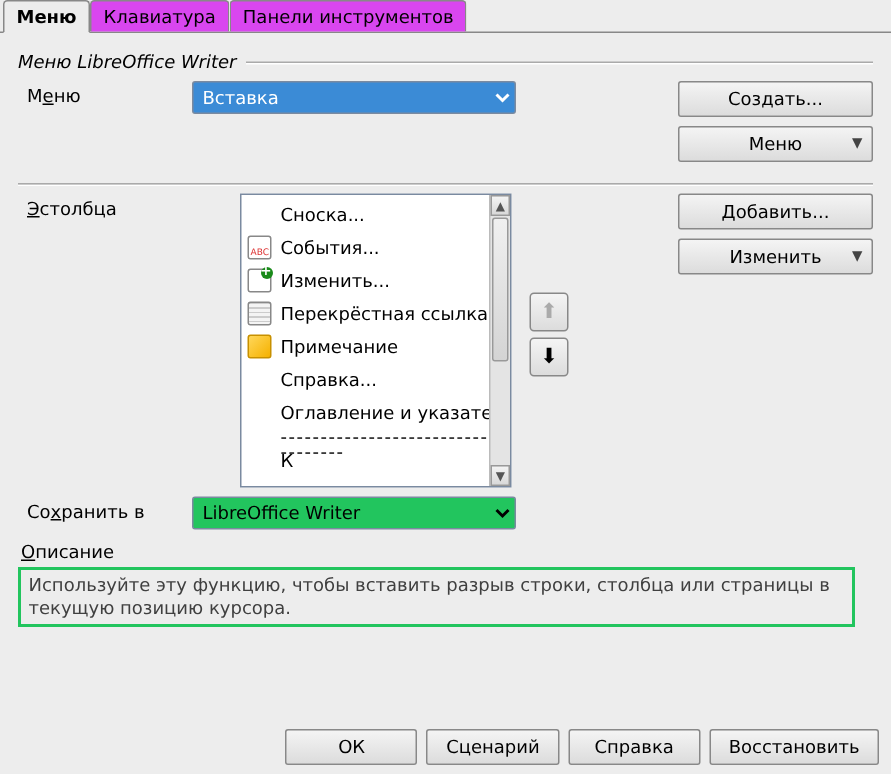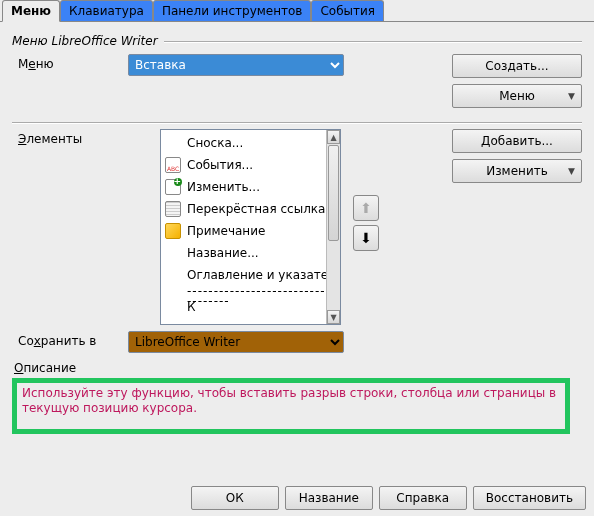--- a/index.html
+++ b/index.html
@@ -17,21 +17,21 @@
     display: flex;
     border-bottom: 1px solid #888;
     height: 22px;
     padding-left: 2px;
   }
   .tab {
     border: 1px solid #888;
     border-bottom: none;
     padding: 2px 8px 2px 8px;
     margin-right: 0px;
-    background: #3b82f6;
+    background: #d946ef;
     border-radius: 3px 3px 0 0;
     line-height: 16px;
     cursor: default;
     position: relative;
   }
   .tab.active {
     font-weight: bold;
     background: #ededed;
     border-bottom: 1px solid #ededed;
     margin-bottom: -1px;
@@ -81,21 +81,21 @@
     display: flex;
     flex-direction: column;
     align-items: flex-end;
   }
   select.combo, .combo-like {
     width: 216px;
     height: 22px;
     font: inherit;
     border: 1px solid #7a8aa0;
     border-radius: 2px;
-    background: #a16207;
+    background: #22c55e;
     padding: 1px 2px;
   }
   select.combo.sel {
     background: #3b8bd6;
     color: #fff;
   }
   .btn {
     min-width: 130px;
     height: 24px;
     margin-bottom: 6px;
@@ -190,26 +190,26 @@
     width: 26px; height: 26px;
     border: 1px solid #888;
     border-radius: 3px;
     background: linear-gradient(#f4f4f4,#dcdcdc);
     display:flex; align-items:center; justify-content:center;
     font-size: 14px;
   }
   .iconbtn.disabled { color: #aaa; }
   .desc-box {
     width: 558px;
-    height: 56px;
-    border: 5px solid #22c55e;
+    height: 40px;
+    border: 2px solid #22c55e;
     background: #ededed;
     padding: 3px 5px;
     font: inherit;
-    color: #be185d;
+    color: #404040;
     resize: none;
     line-height: 15px;
     overflow: hidden;
   }
   .footer {
     position: absolute;
     bottom: 6px;
     right: 8px;
     display: flex;
     gap: 6px;
@@ -224,21 +224,20 @@
   .ic-ref { background:#f4f4f4; border:1px solid #888; background-image: repeating-linear-gradient(#ccc 0 1px, transparent 1px 3px);}
   .ic-note { background: linear-gradient(135deg,#ffd75a,#f5b100); border:1px solid #c79000;}
 </style>
 </head>
 <body>
 
 <div class="tabs">
   <div class="tab active">Меню</div>
   <div class="tab">Клавиатура</div>
   <div class="tab">Панели инструментов</div>
-  <div class="tab">События</div>
 </div>
 
 <div class="panel">
 
   <div class="fieldset">
     <div class="fieldset-title">
       <span class="txt">Меню LibreOffice Writer</span>
       <span class="rule"></span>
     </div>
     <div class="row">
@@ -259,21 +258,21 @@
       </div>
     </div>
   </div>
 
   <div class="fieldset">
     <div class="fieldset-title">
       <span class="rule"></span>
     </div>
     <div class="row">
       <div class="label-col">
-        <span class="accel">Э</span><span>лементы</span>
+        <span class="accel">Э</span><span>столбца</span>
       </div>
       <div class="ctrl-col">
         <div class="listbox-wrap">
           <div class="listbox">
             <div class="listbox-inner">
               <div class="li">
                 <span class="ic"></span>
                 <span>Сноска...</span>
               </div>
               <div class="li">
@@ -287,21 +286,21 @@
               <div class="li">
                 <span class="ic ic-ref"></span>
                 <span>Перекрёстная ссылка...</span>
               </div>
               <div class="li">
                 <span class="ic ic-note"></span>
                 <span>Примечание</span>
               </div>
               <div class="li">
                 <span class="ic"></span>
-                <span>Название...</span>
+                <span>Справка...</span>
               </div>
               <div class="li">
                 <span class="ic"></span>
                 <span>Оглавление и указатели</span>
 
               </div>
               <div class="separator-item">----------------------------------</div>
               <div class="li" style="height:14px;">
                 <span class="ic" style="height:10px;"></span>
                 <span>К</span>
@@ -346,16 +345,16 @@
 
   <div style="margin:2px 0 3px 2px;">
     <span class="accel">О</span><span>писание</span>
   </div>
   <div class="desc-box">Используйте эту функцию, чтобы вставить разрыв строки, столбца или страницы в текущую позицию курсора.</div>
 
 </div>
 
 <div class="footer">
   <button class="btn">ОК</button>
-  <button class="btn">Название</button>
+  <button class="btn">Сценарий</button>
   <button class="btn">Справка</button>
   <button class="btn">Восстановить</button>
 </div>
 
 </body></html>

